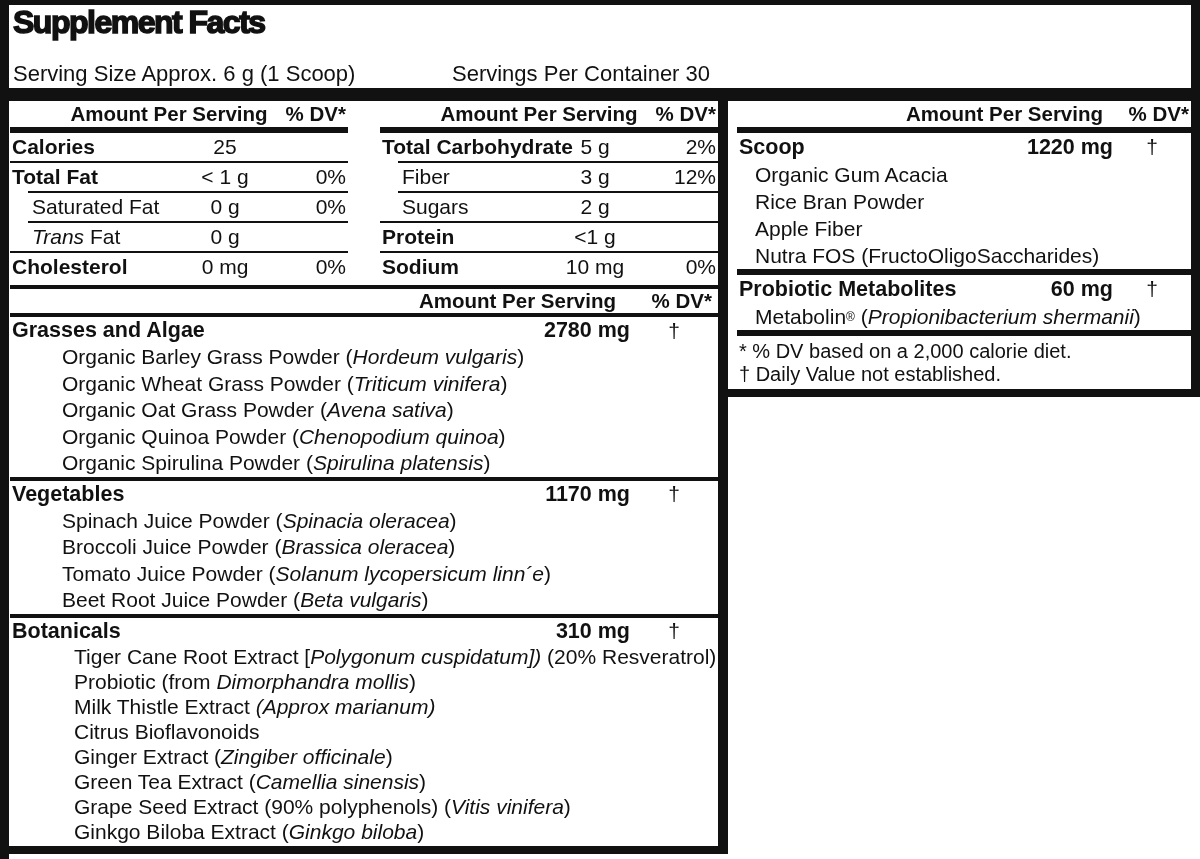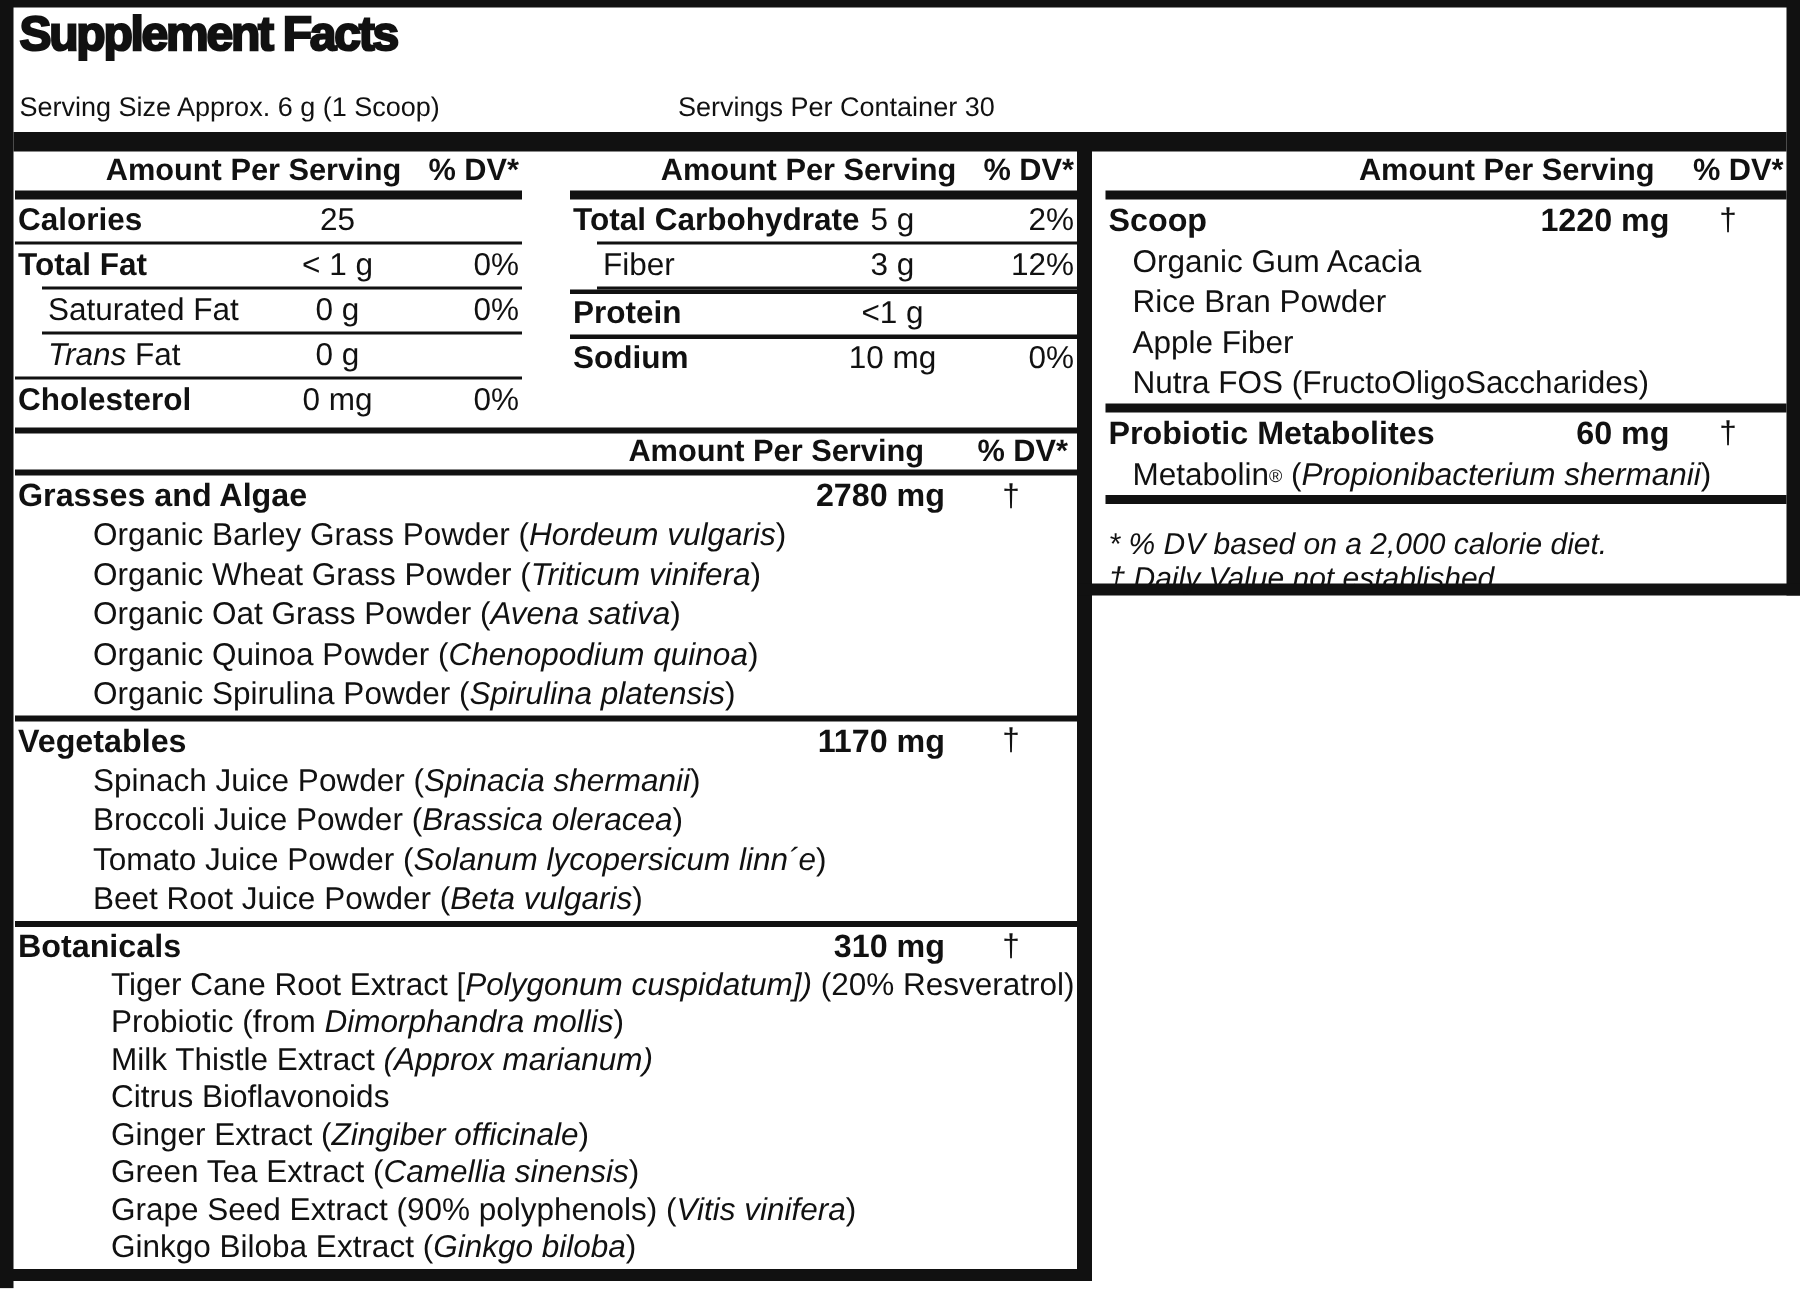--- a/index.html
+++ b/index.html
@@ -12,21 +12,21 @@
   .b-top{left:0;top:0;width:1200px;height:5px;}
   .b-left{left:0;top:0;width:9px;height:859px;}
   .b-right{left:1191px;top:0;width:9px;height:397px;}
   .b-hbar{left:9px;top:88px;width:1182px;height:13px;}
   .b-vdiv{left:718px;top:88px;width:10px;height:766px;}
   .b-bottom{left:0;top:846px;width:728px;height:8px;}
   .b-rbottom{left:718px;top:389px;width:482px;height:8px;}
 
   .title{position:absolute;left:13px;top:4px;font-size:32px;font-weight:bold;
          letter-spacing:-1.5px;-webkit-text-stroke:1.5px #111;white-space:pre;}
-  .serving{position:absolute;top:61px;font-size:18px;white-space:pre;}
+  .serving{position:absolute;top:61px;font-size:22px;white-space:pre;}
   .ss{left:13px;} .spc{left:452px;}
 
   
   .ntable{position:absolute;top:100px;width:338px;}
   .nt-left{left:10px;} .nt-mid{left:380px;}
   .thdr{position:relative;height:27px;font-weight:bold;font-size:20.5px;}
   .thdr .aps{position:absolute;left:40px;right:60px;text-align:center;top:2px;white-space:pre;}
   .thdr .dv{position:absolute;right:2px;top:2px;white-space:pre;}
   .r-thick{height:6px;background:#111;}
   .r-thin{height:2.5px;background:#111;}
@@ -57,21 +57,21 @@
   
   .rpanel{position:absolute;left:737px;top:100px;width:454px;}
   .rpanel .shdr{height:27px;}
   .rpanel .shdr .dv{width:86px;margin-right:2px;}
   .rphead{display:flex;align-items:center;height:28px;font-size:21.5px;font-weight:bold;padding-left:2px;}
   .rphead .nm{flex:1;white-space:pre;}
   .rphead .amt{text-align:right;white-space:pre;}
   .rphead .dg{width:78px;text-align:center;font-weight:normal;font-size:21px;}
   .rpitem{height:27px;padding-left:18px;font-size:21px;display:flex;align-items:center;white-space:pre;}
   .sup{font-size:12px;vertical-align:8px;line-height:0;}
-  .fnotes{padding-top:16px;font-style:italic;}
+  .fnotes{padding-top:4px;}
   .fnote{height:23px;font-size:20px;display:flex;align-items:center;white-space:pre;padding-left:2px;}
 </style>
 </head>
 <body>
 
 <div class="label">
 
   <div class="bar b-top"></div>
   <div class="bar b-left"></div>
   <div class="bar b-right"></div>
@@ -132,20 +132,25 @@
       <span class="amt">5 g</span>
       <span class="dvv">2%</span>
     </div>
     <div class="r-thin r-ind"></div>
     <div class="nrow">
       <span class="nm ind">Fiber</span>
       <span class="amt">3 g</span>
       <span class="dvv">12%</span>
     </div>
     <div class="r-thin r-ind"></div>
+    <div class="nrow">
+      <span class="nm ind">Sugars</span>
+      <span class="amt">2 g</span>
+      <span class="dvv"></span>
+    </div>
     <div class="r-thin"></div>
     <div class="nrow">
       <span class="nm bold">Protein</span>
       <span class="amt">&lt;1 g</span>
       <span class="dvv"></span>
     </div>
     <div class="r-thin"></div>
     <div class="nrow">
       <span class="nm bold">Sodium</span>
       <span class="amt">10 mg</span>
@@ -174,21 +179,21 @@
       <div class="item"><span>Organic Spirulina Powder (</span><i>Spirulina platensis</i><span>)</span></div>
     </div>
     <div class="r4"></div>
 
     <div>
       <div class="sec-head">
         <span class="nm">Vegetables</span>
         <span class="amt">1170 mg</span>
         <span class="dg">†</span>
       </div>
-      <div class="item"><span>Spinach Juice Powder (</span><i>Spinacia shermanii</i><span>)</span></div>
+      <div class="item"><span>Spinach Juice Powder (</span><i>Spinacia oleracea</i><span>)</span></div>
       <div class="item"><span>Broccoli Juice Powder (</span><i>Brassica oleracea</i><span>)</span></div>
       <div class="item"><span>Tomato Juice Powder (</span><i>Solanum lycopersicum linn´e</i><span>)</span></div>
       <div class="item"><span>Beet Root Juice Powder (</span><i>Beta vulgaris</i><span>)</span></div>
     </div>
     <div class="r4"></div>
 
     <div class="sec-bot">
       <div class="sec-head">
         <span class="nm">Botanicals</span>
         <span class="amt">310 mg</span>

